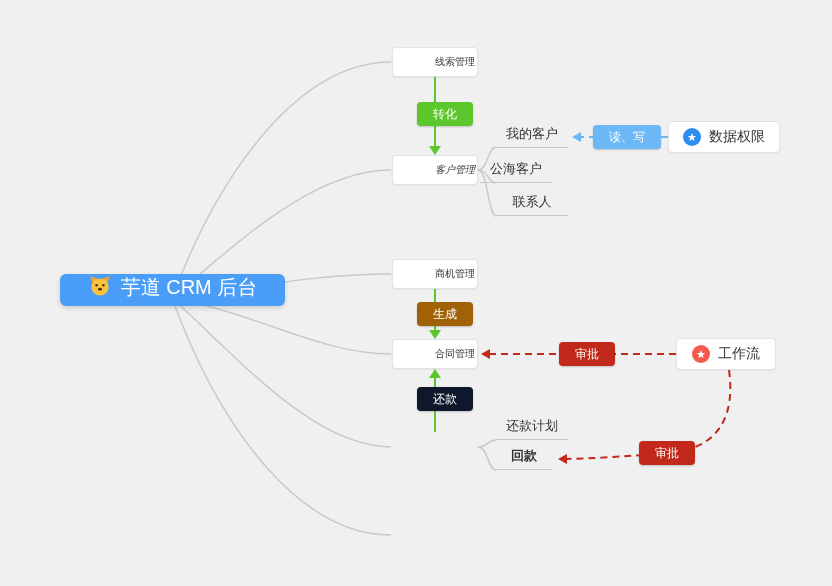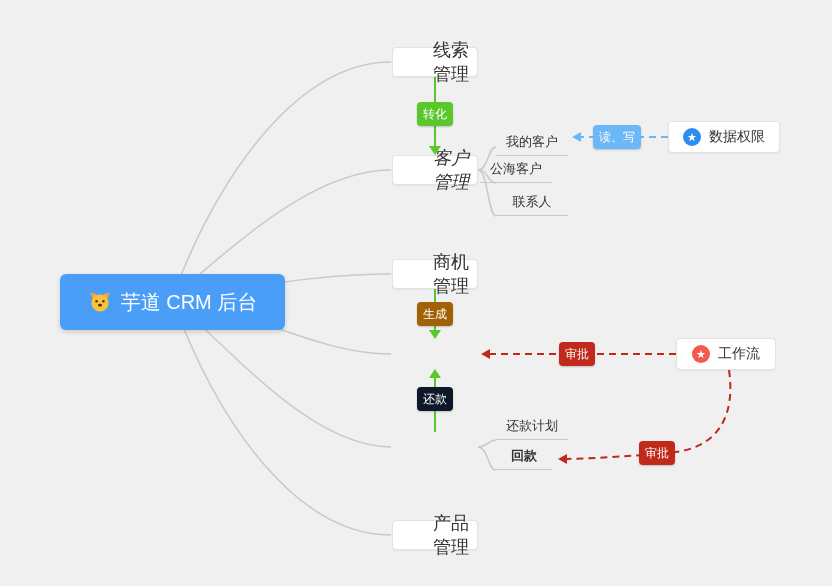--- a/index.html
+++ b/index.html
@@ -12,32 +12,32 @@
   .canvas{position:relative;width:832px;height:586px;}
   svg.edges{position:absolute;left:0;top:0;z-index:1;}
   .lw15{stroke-width:1.5;fill:none;}
   .lw2{stroke-width:2;fill:none;}
   .dash{stroke-dasharray:7 5;}
   svg.edges polygon{stroke:none;}
 
   .node{position:absolute;z-index:2;box-sizing:border-box;}
 
   .root-node{
-    width:225px;height:56px;
+    width:225px;height:32px;
     border-radius:6px;
-    display:flex;align-items:center;justify-content:center;gap:9px;
+    display:flex;align-items:flex-start;justify-content:center;gap:9px;
     color:#fff;font-size:20px;font-weight:500;
     box-shadow:0 2px 5px rgba(0,0,0,.15);
     cursor:pointer;
   }
   .branch{
     width:86px;height:30px;
     background:#fff;border:1px solid #e2e2e2;border-radius:4px;
     display:flex;align-items:center;justify-content:center;
-    font-size:18px;color:#333;
+    font-size:10px;color:#333;
     box-shadow:0 1px 2px rgba(0,0,0,.06);
     cursor:pointer;
     padding-left:40px;
   }
   .rightbox{
     height:32px;background:#fff;border:1px solid #e2e2e2;border-radius:4px;
     display:flex;align-items:center;justify-content:center;gap:8px;
     font-size:14px;color:#333;
     box-shadow:0 1px 2px rgba(0,0,0,.06);
     cursor:pointer;
@@ -50,21 +50,21 @@
   }
   .childnode{
     height:23px;
     border-bottom:1.5px solid #c9c9c9;
     display:flex;align-items:flex-start;justify-content:center;
     font-size:13px;color:#333;
     cursor:pointer;
   }
   .badge{
     position:absolute;z-index:3;
-    height:24px;min-width:36px;padding:0 6px;box-sizing:border-box;
+    height:24px;min-width:36px;padding:0 16px;box-sizing:border-box;
     border-radius:4px;
     display:flex;align-items:center;justify-content:center;
     color:#fff;font-size:12px;
     box-shadow:0 1px 2px rgba(0,0,0,.2);
     cursor:pointer;
   }
   .label-text{pointer-events:none;}
 </style>
 </head>
 <body>
@@ -122,25 +122,25 @@
 
   <div class="node branch" style="left:392px;top:47px;">
     <span class="label-text">线索管理</span>
   </div>
   <div class="node branch" style="left:392px;top:155px;font-style:italic;">
     <span class="label-text">客户管理</span>
   </div>
   <div class="node branch" style="left:392px;top:259px;">
     <span class="label-text">商机管理</span>
   </div>
-  <div class="node branch" style="left:392px;top:520px;">
-    <span class="label-text">产品管理</span>
+  <div class="node branch" style="left:392px;top:339px;">
+    <span class="label-text">合同管理</span>
   </div>
 
-  <div class="node childnode" style="left:496px;top:125px;width:72px;margin-top:8px;">
+  <div class="node childnode" style="left:496px;top:125px;width:72px;">
     <span class="label-text">我的客户</span>
   </div>
   <div class="node childnode" style="left:480px;top:160px;width:72px;">
     <span class="label-text">公海客户</span>
   </div>
   <div class="node childnode" style="left:496px;top:193px;width:72px;">
     <span class="label-text">联系人</span>
   </div>
 
   <div class="node childnode" style="left:496px;top:417px;width:72px;">

